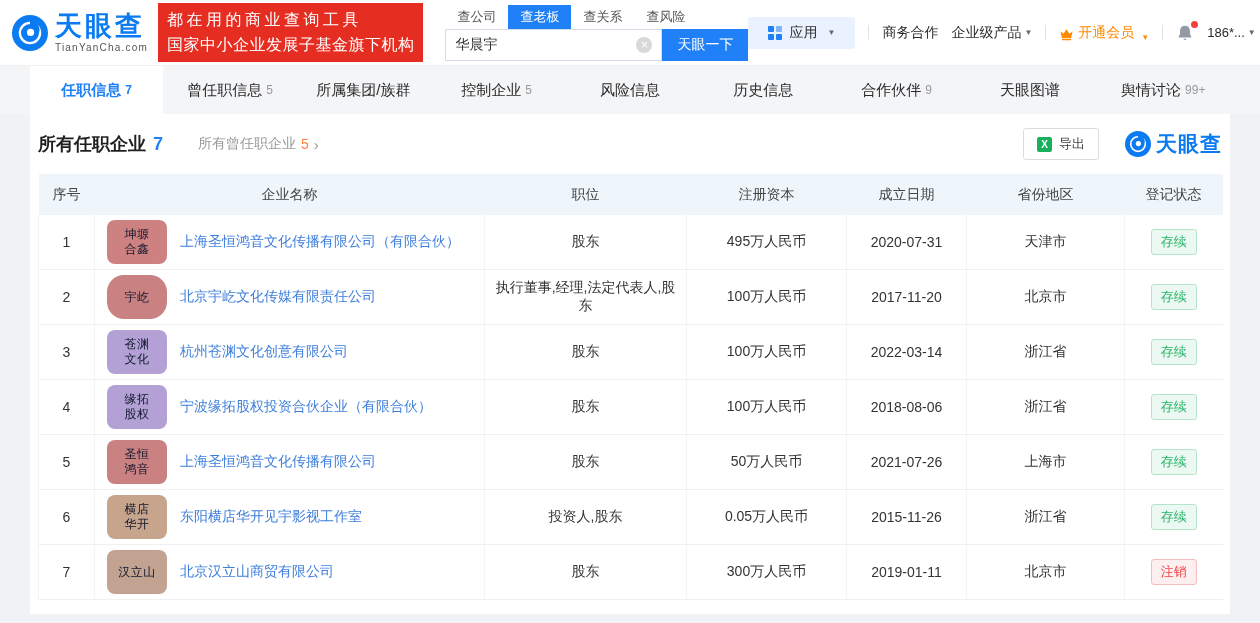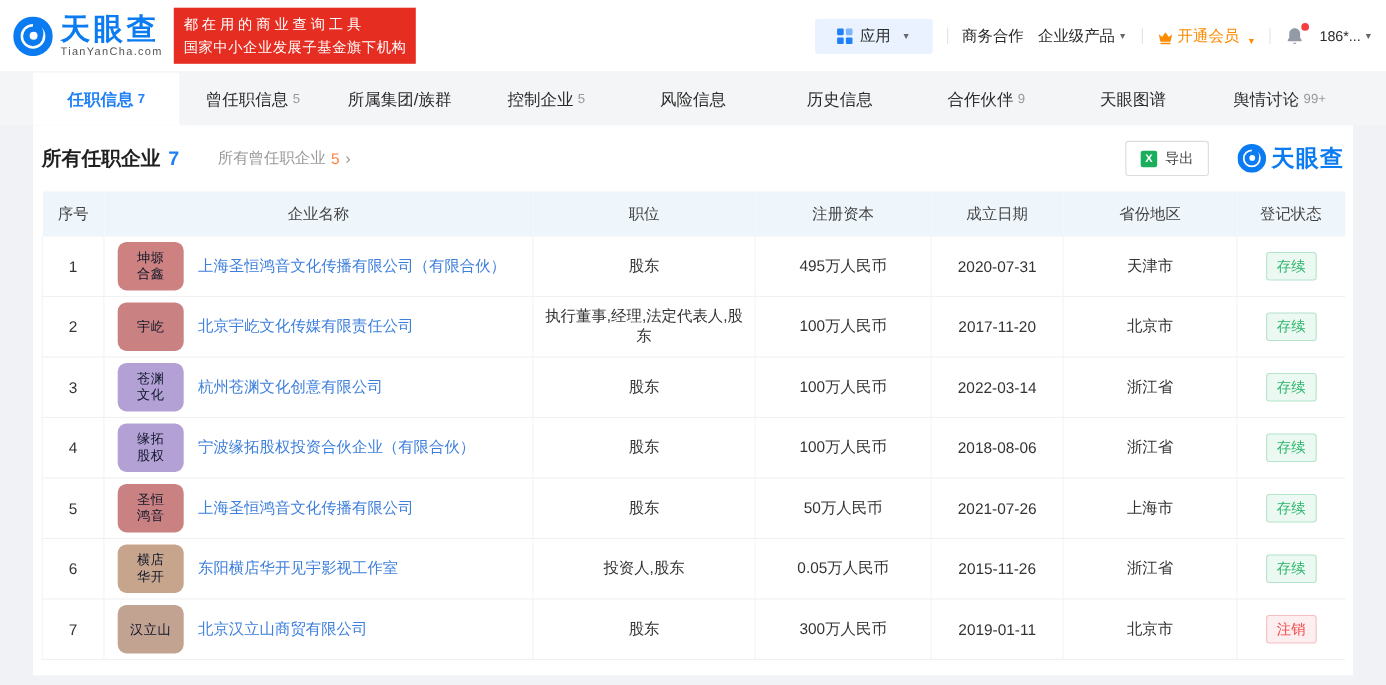--- a/index.html
+++ b/index.html
@@ -5,21 +5,21 @@
   * { box-sizing: border-box; margin: 0; padding: 0; }
   html, body { width: 1260px; height: 623px; overflow: hidden; }
   body { background: #f1f2f5; font-family: "Liberation Sans", "DejaVu Sans", sans-serif; color: #333; }
 
   
   .topbar { height: 66px; background: #fff; display: flex; align-items: center; padding: 0 12px; border-bottom: 1px solid #f0f0f0; }
   .logo { display: flex; align-items: center; gap: 7px; cursor: pointer; }
   .logo-text { display: flex; flex-direction: column; line-height: 1; }
   .logo-title { font-size: 27px; font-weight: bold; color: #0b7bf2; letter-spacing: 3px; }
   .logo-sub { font-size: 10px; color: #555; margin-top: 3px; letter-spacing: 1.2px; }
-  .slogan { background: #e62d22; color: #fff; font-size: 13px; padding: 5px 9px; margin-left: 10px; line-height: 1.55; white-space: nowrap; }
+  .slogan { background: #e62d22; color: #fff; font-size: 16px; padding: 5px 9px; margin-left: 10px; line-height: 1.55; white-space: nowrap; }
   .slogan-l1 { letter-spacing: 3.5px; }
   .slogan-l2 { letter-spacing: 0.5px; }
 
   .search-wrap { margin-left: 22px; width: 442px; }
   .search-tabs { display: flex; align-items: stretch; font-size: 13px; color: #555; height: 24px; }
   .search-tab { padding: 3px 12px; cursor: pointer; display: flex; align-items: center; }
   .search-tab.active { background: #2080f7; color: #fff; }
   .search-bar { display: flex; height: 32px; }
   .search-input-box { flex: 1; border: 1px solid #d4dce8; display: flex; align-items: center; padding: 0 9px; background: #fff; }
   .search-input-box input { border: none; outline: none; font-size: 14px; flex: 1; color: #333; font-family: inherit; }
@@ -87,20 +87,35 @@
     <span class="logo-text">
       <span class="logo-title">天眼查</span>
       <span class="logo-sub">TianYanCha.com</span>
     </span>
   </div>
   <div class="slogan">
     <div class="slogan-l1">都在用的商业查询工具</div>
     <div class="slogan-l2">国家中小企业发展子基金旗下机构</div>
   </div>
 
+  <div class="search-wrap">
+    <div class="search-tabs" id="search-tabs">
+        <span class="search-tab">查公司</span>
+        <span class="search-tab active">查老板</span>
+        <span class="search-tab">查关系</span>
+        <span class="search-tab">查风险</span>
+      </div>
+    <div class="search-bar">
+      <div class="search-input-box">
+        <input value="华晨宇" style="">
+        <span class="clear-icon">×</span>
+      </div>
+      <button class="search-btn">天眼一下</button>
+    </div>
+  </div>
 
   <nav class="topnav">
     <div class="apps-chip">
       <span class="grid-icon">
           <i></i>
           <i></i>
           <i></i>
           <i></i>
         </span>
       <span>应用</span>
@@ -238,21 +253,21 @@
     <td>2020-07-31</td>
     <td>天津市</td>
     <td>
       <span class="status st-active">存续</span>
     </td>
   </tr>
         <tr>
     <td>2</td>
     <td class="company-cell">
       <div class="company-inner">
-        <span class="badge" style="background: rgb(201, 129, 129);">
+        <span class="badge" style="background: rgb(201, 129, 129); border-radius: 17px;">
                 <div>宇屹</div>
               </span>
         <a class="company-link">北京宇屹文化传媒有限责任公司</a>
       </div>
     </td>
     <td>执行董事,经理,法定代表人,股东</td>
     <td>100万人民币</td>
     <td>2017-11-20</td>
     <td>北京市</td>
     <td>

